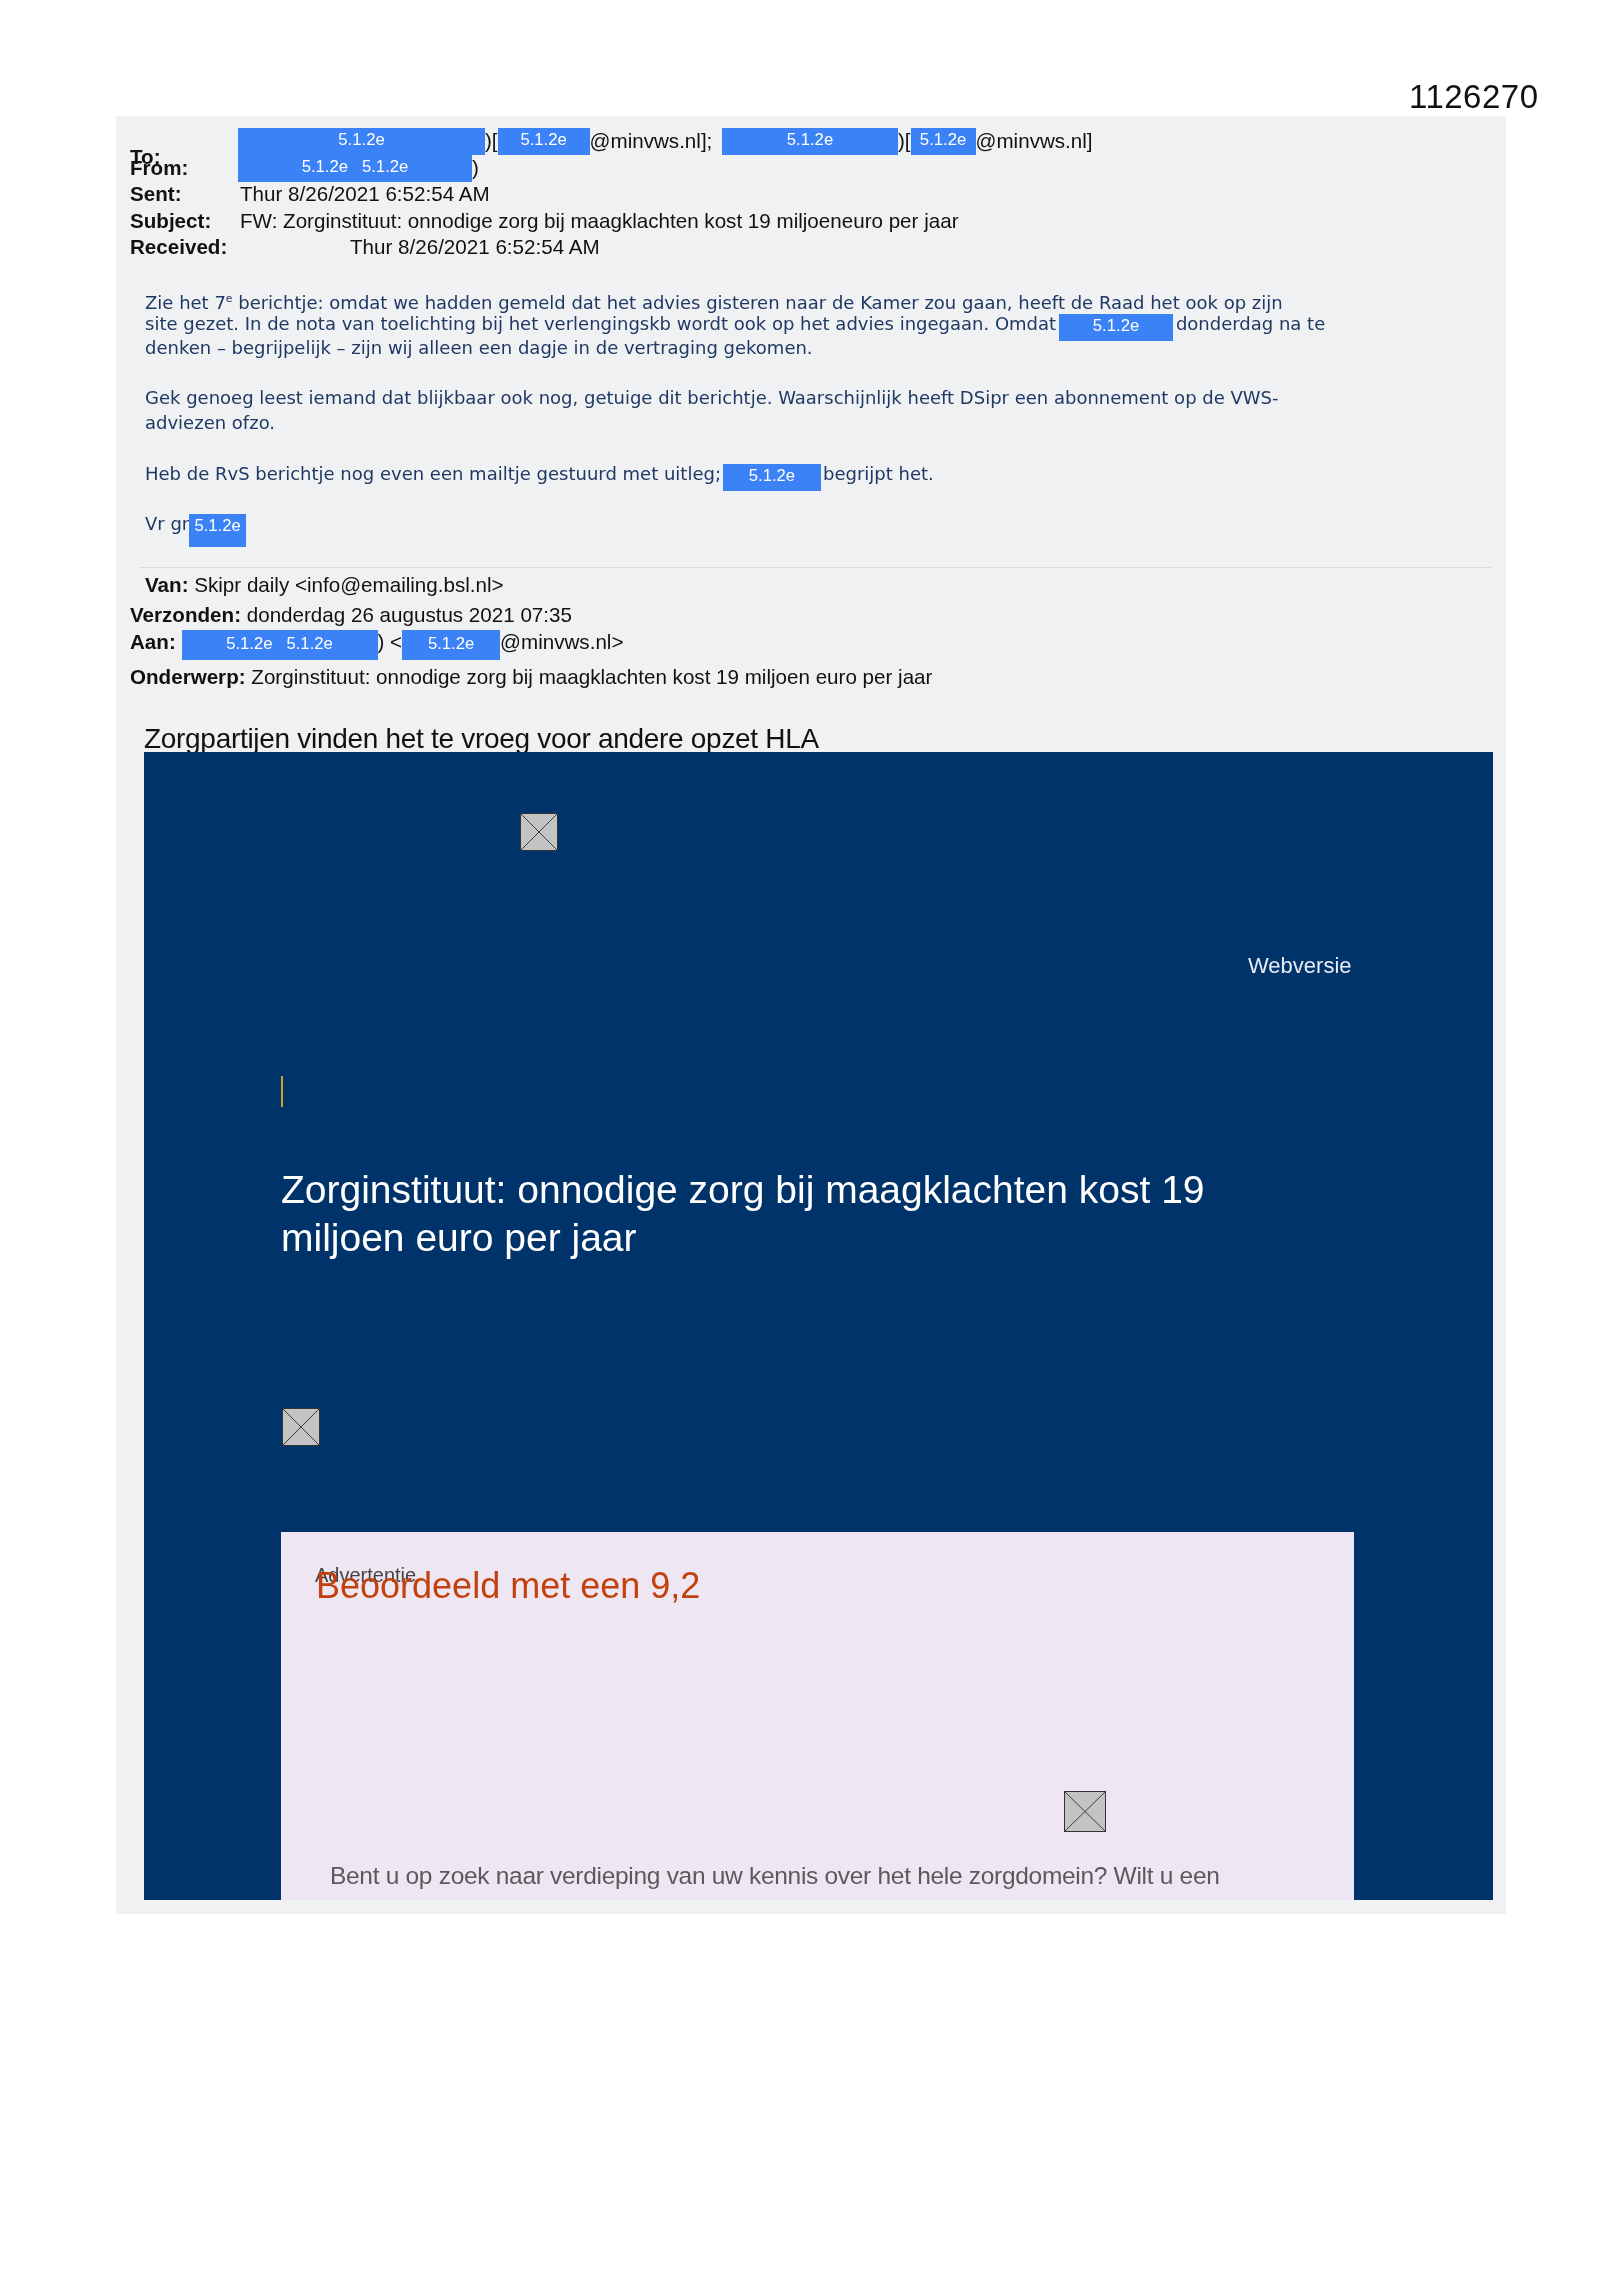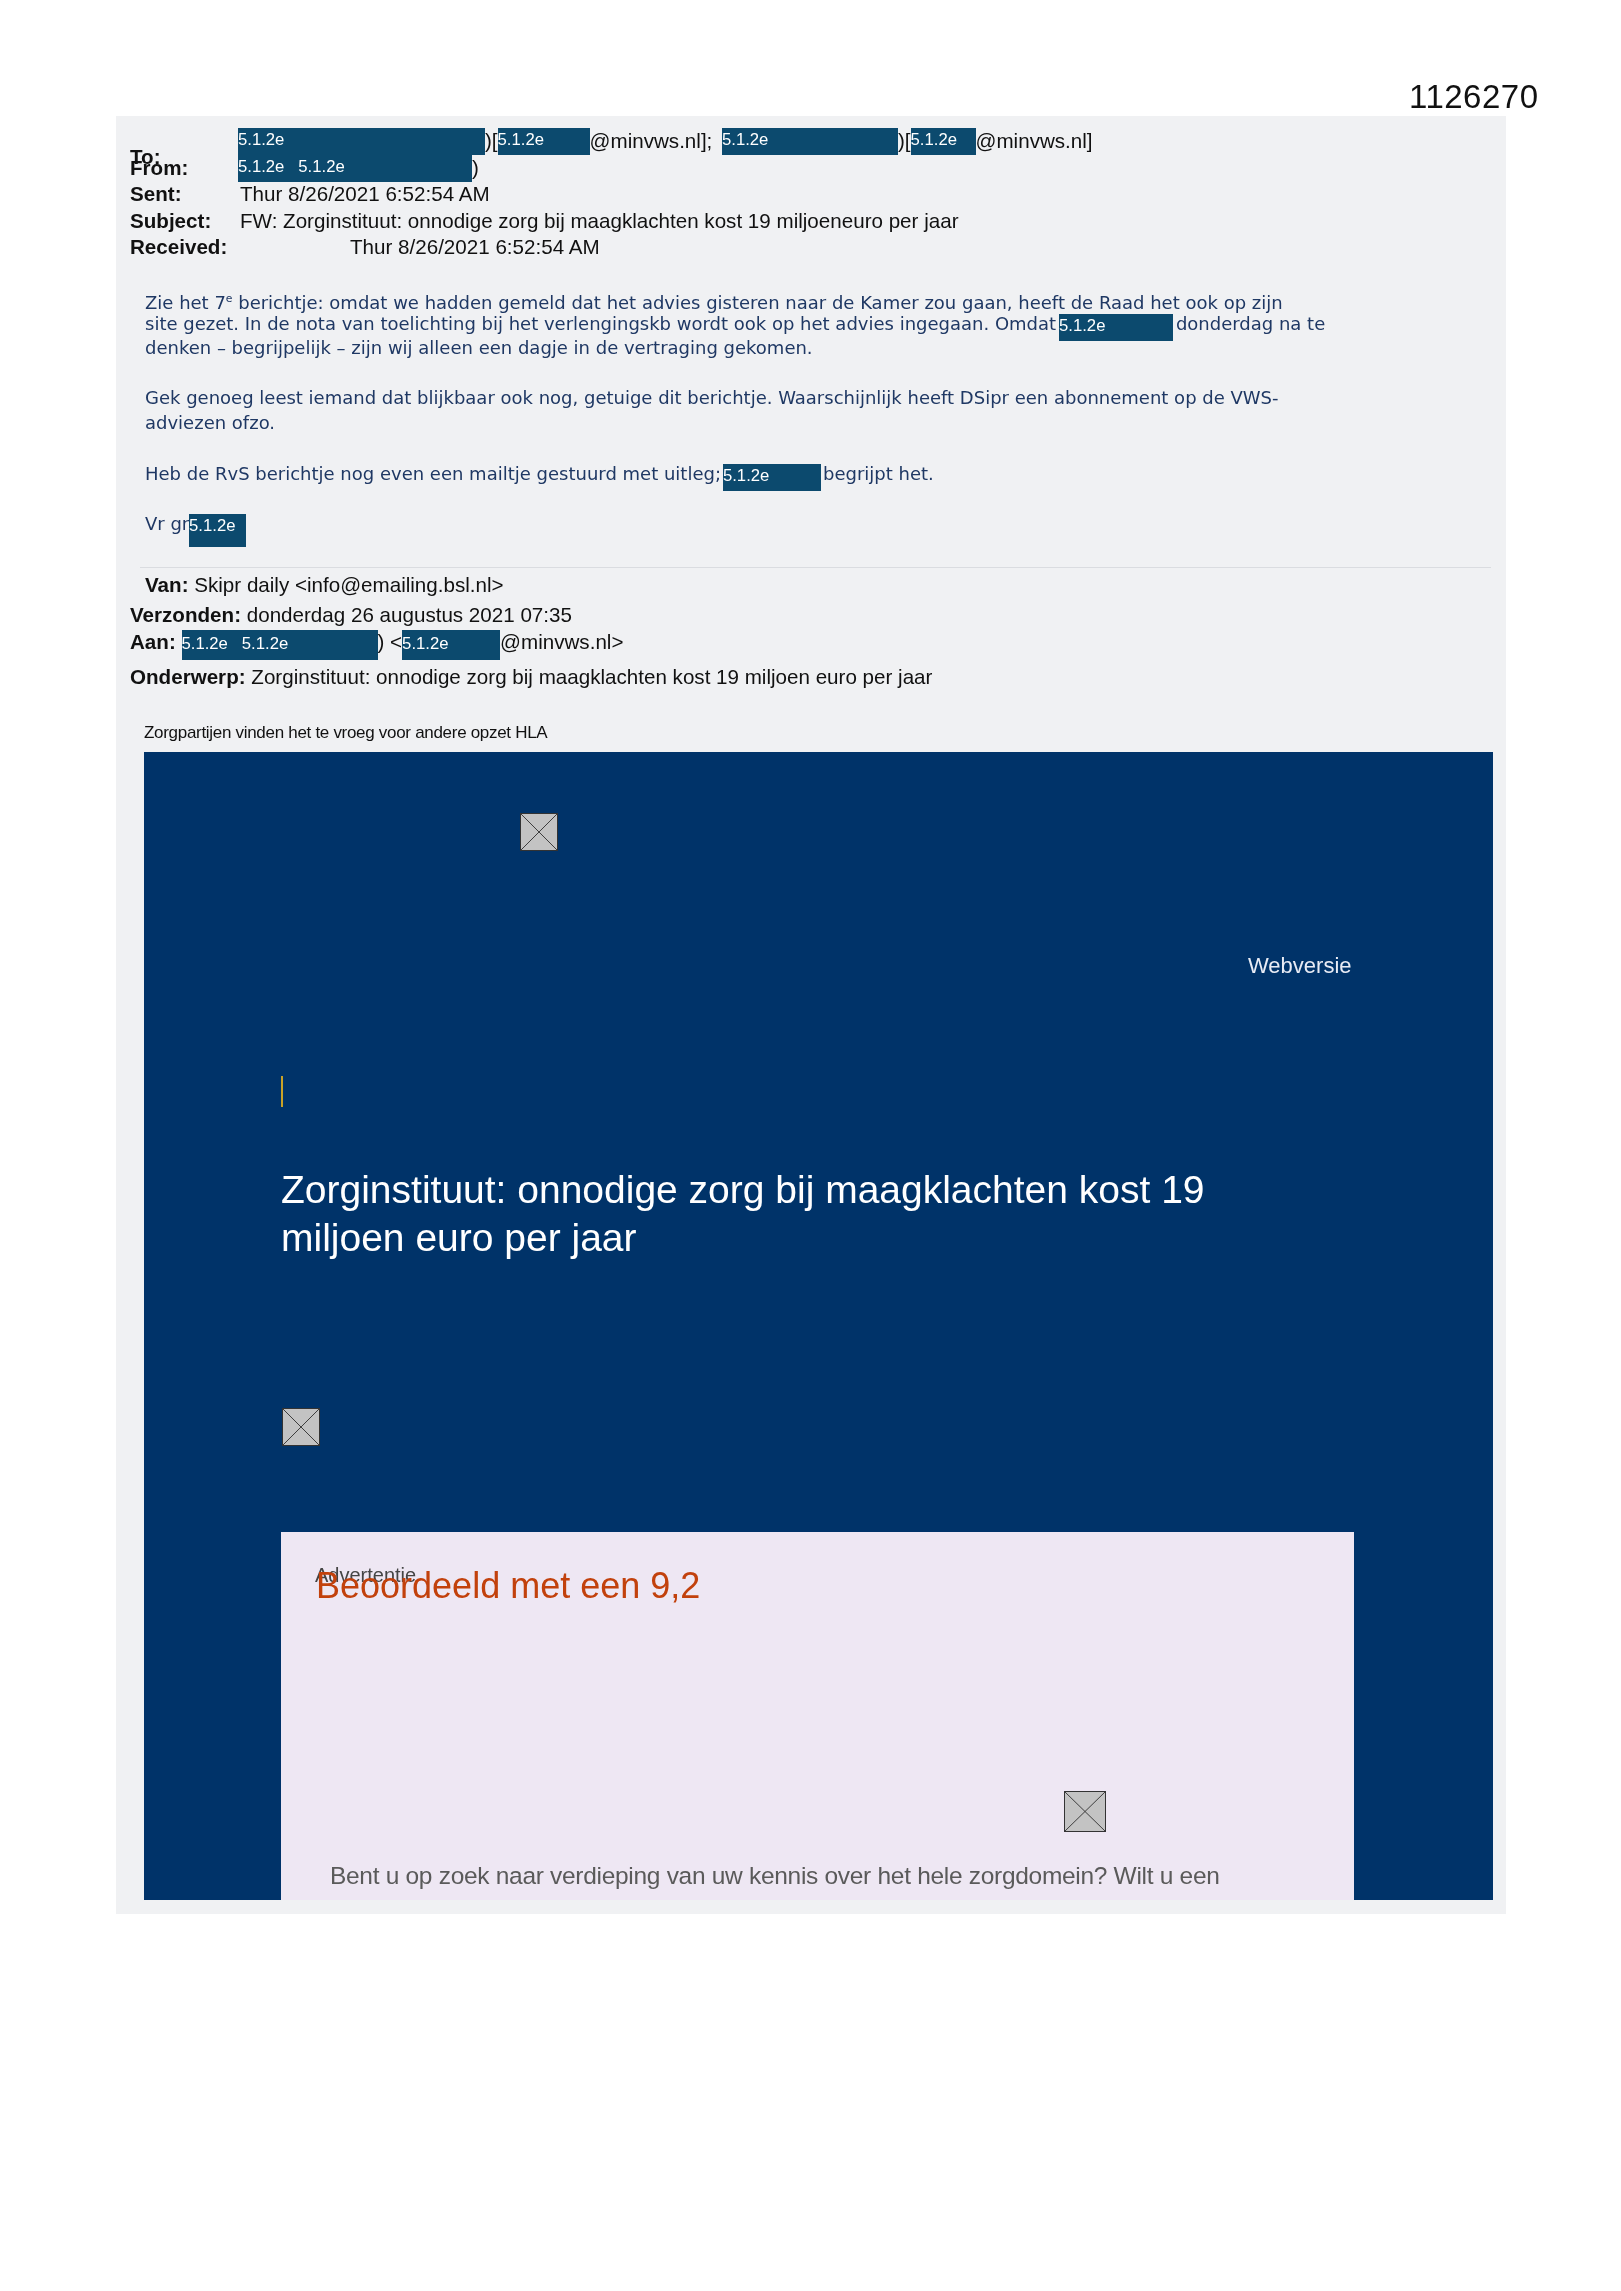--- a/index.html
+++ b/index.html
@@ -5,32 +5,32 @@
   html, body { margin:0; padding:0; }
   body { width:1621px; height:2292px; background:#ffffff; position:relative; overflow:hidden; font-family:"Liberation Sans", sans-serif; }
   .abs { position:absolute; }
   .page-number { left:1409px; top:78px; font-size:33px; color:#111; letter-spacing:0.5px; }
   .panel { left:116px; top:116px; width:1390px; height:1798px; background:#F0F1F3; }
 
   
   .hdr { font-size:20.6px; color:#111; line-height:26.5px; white-space:nowrap; }
   .hdr-label { position:absolute; left:130px; font-weight:bold; }
   .hdr-value { position:absolute; }
-  .redact { display:inline-block; background:#0c4a6e; color:#fff; font-size:16.7px; text-align:left; height:26.5px; line-height:24.5px; vertical-align:top; }
+  .redact { display:inline-block; background:#3b82f6; color:#fff; font-size:16.7px; text-align:center; height:26.5px; line-height:24.5px; vertical-align:top; }
 
   
   .body-text { font-family:"DejaVu Sans", sans-serif; font-size:18px; color:#1F3864; line-height:24.5px; white-space:nowrap; }
   .body-text .redact { font-family:"Liberation Sans", sans-serif; }
 
   .sep { left:140px; top:567px; width:1351px; height:1px; background:#DADCE0; }
 
   .fwd { font-family:"Liberation Sans", sans-serif; font-size:20.6px; color:#111; white-space:nowrap; }
   .fwd b { font-weight:bold; }
 
-  .preheader { left:144px; top:723px; font-size:17px; color:#111; white-space:nowrap; letter-spacing:-0.3px; }
+  .preheader { left:144px; top:723px; font-size:28px; color:#111; white-space:nowrap; letter-spacing:-0.3px; }
   .banner { left:144px; top:752px; width:1349px; height:1148px; background:#003369; }
   .img-ph { position:absolute; width:38px; height:38px; background:#C3C3C3; border:1px solid #333; box-sizing:border-box; }
   .img-ph svg { position:absolute; left:0; top:0; width:100%; height:100%; }
   .webversie { left:1248px; top:953px; font-size:22px; color:#E8ECF5; }
   .caret { left:281px; top:1076px; width:2px; height:31px; background:#C9A227; }
   .headline { left:281px; top:1166px; width:1039px; font-size:39px; line-height:48px; color:#ffffff; }
   .ad { left:281px; top:1532px; width:1073px; height:368px; background:#EEE7F3; }
   .ad-label { left:315px; top:1564px; font-size:20px; color:#444; }
   .ad-title { left:316px; top:1565px; font-size:36px; color:#c2410c; }
   .ad-text { left:330px; top:1862px; font-size:24.5px; color:#5A5A5A; white-space:nowrap; letter-spacing:-0.3px; }

